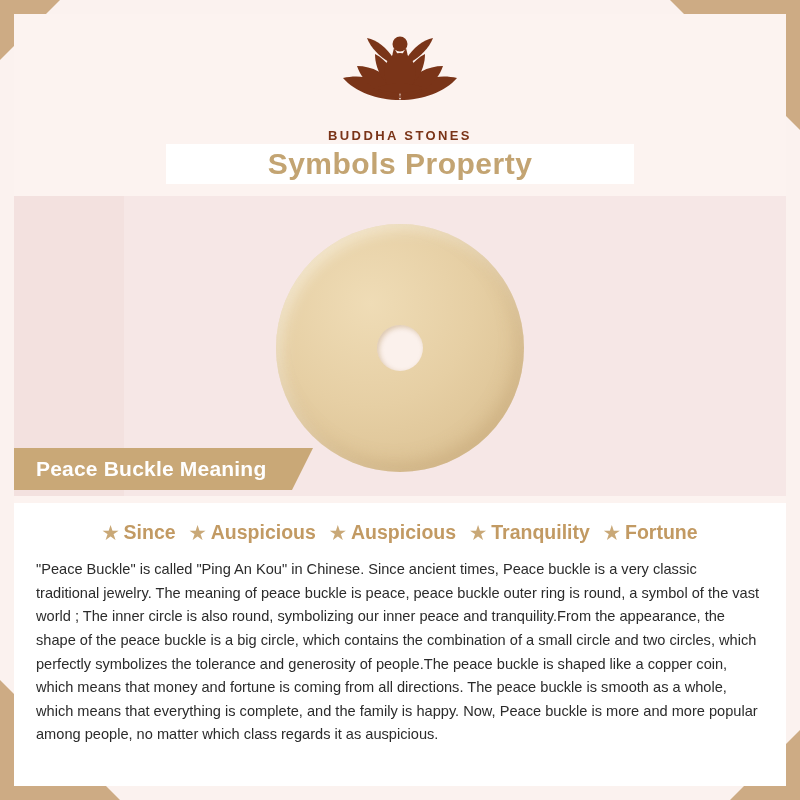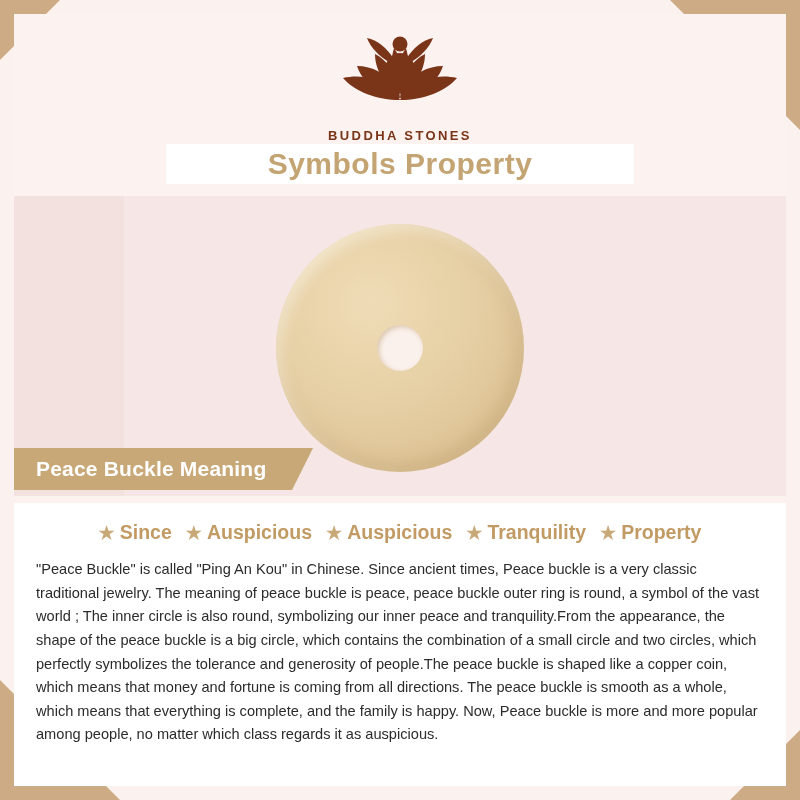--- a/index.html
+++ b/index.html
@@ -281,19 +281,19 @@
       <div class="kw">
         <span class="star">★</span>
         <span>Auspicious</span>
       </div>
       <div class="kw">
         <span class="star">★</span>
         <span>Tranquility</span>
       </div>
       <div class="kw">
         <span class="star">★</span>
-        <span>Property</span>
+        <span>Fortune</span>
       </div>
     </div>
     <div class="paragraph">"Peace Buckle" is called "Ping An Kou" in Chinese. Since ancient times, Peace buckle is a very classic traditional jewelry. The meaning of peace buckle is peace, peace buckle outer ring is round, a symbol of the vast world ; The inner circle is also round, symbolizing our inner peace and tranquility.From the appearance, the shape of the peace buckle is a big circle, which contains the combination of a small circle and two circles, which perfectly symbolizes the tolerance and generosity of people.The peace buckle is shaped like a copper coin, which means that money and fortune is coming from all directions. The peace buckle is smooth as a whole, which means that everything is complete, and the family is happy. Now, Peace buckle is more and more popular among people, no matter which class regards it as auspicious.</div>
   </div>
 
 </div>
 
 </body></html>

